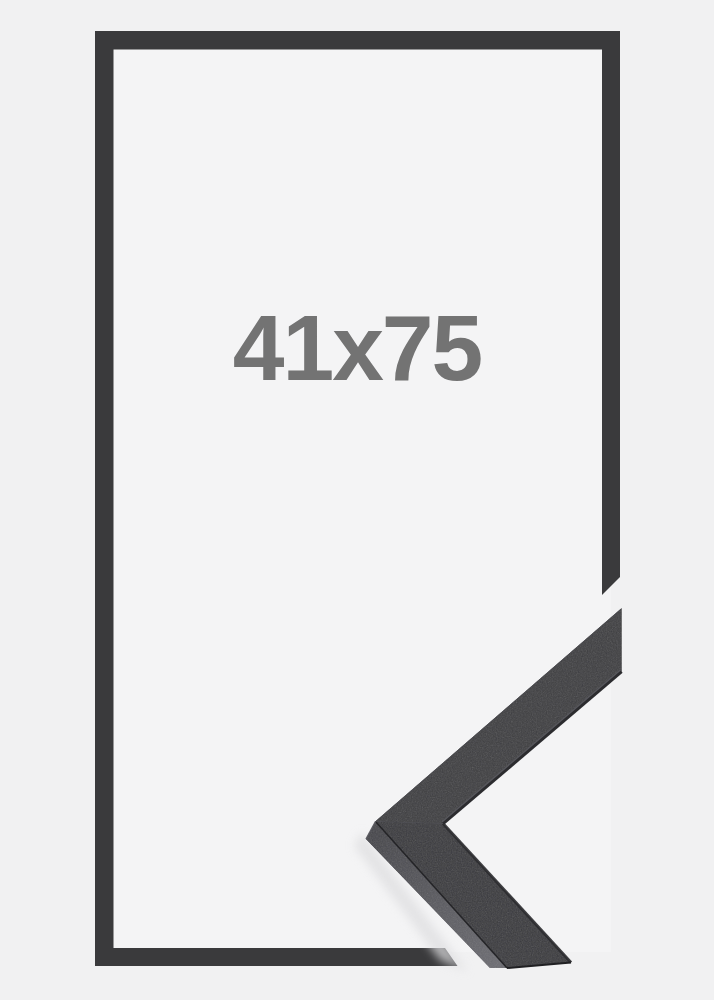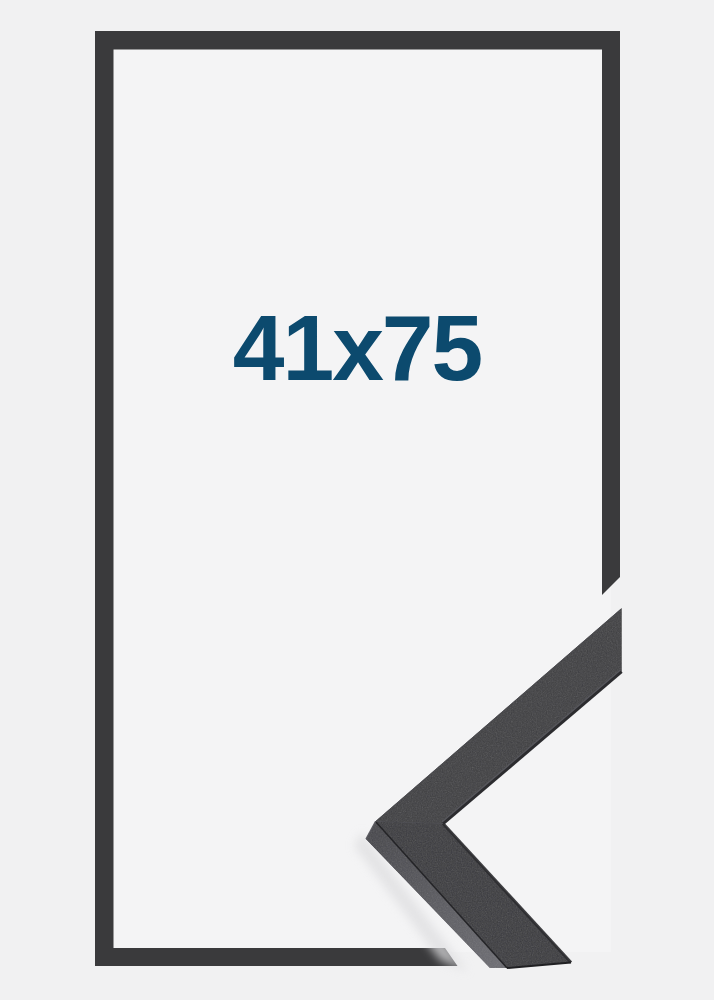--- a/index.html
+++ b/index.html
@@ -93,15 +93,15 @@
       <line x1="375.5" y1="821.5" x2="507" y2="968" stroke-width="1.5" opacity="0.9" stroke="#202023"></line>
 
       <line x1="375.5" y1="821.5" x2="443" y2="823.5" stroke-width="1" opacity="0.7" stroke="#4f4f54"></line>
 
       <line x1="375.5" y1="821.5" x2="621.5" y2="608.5" stroke-width="1" opacity="0.8" stroke="#4c4c51"></line>
 
       <line x1="375.5" y1="821.5" x2="366" y2="839" stroke-width="1.5" opacity="0.9" stroke="#5a5a60"></line>
     </g>
   </svg>
 
-  <div class="size-label" style="color: #0c4a6e;">41x75</div>
+  <div class="size-label" style="color: #737373;">41x75</div>
 
 </div>
 
 </body></html>

